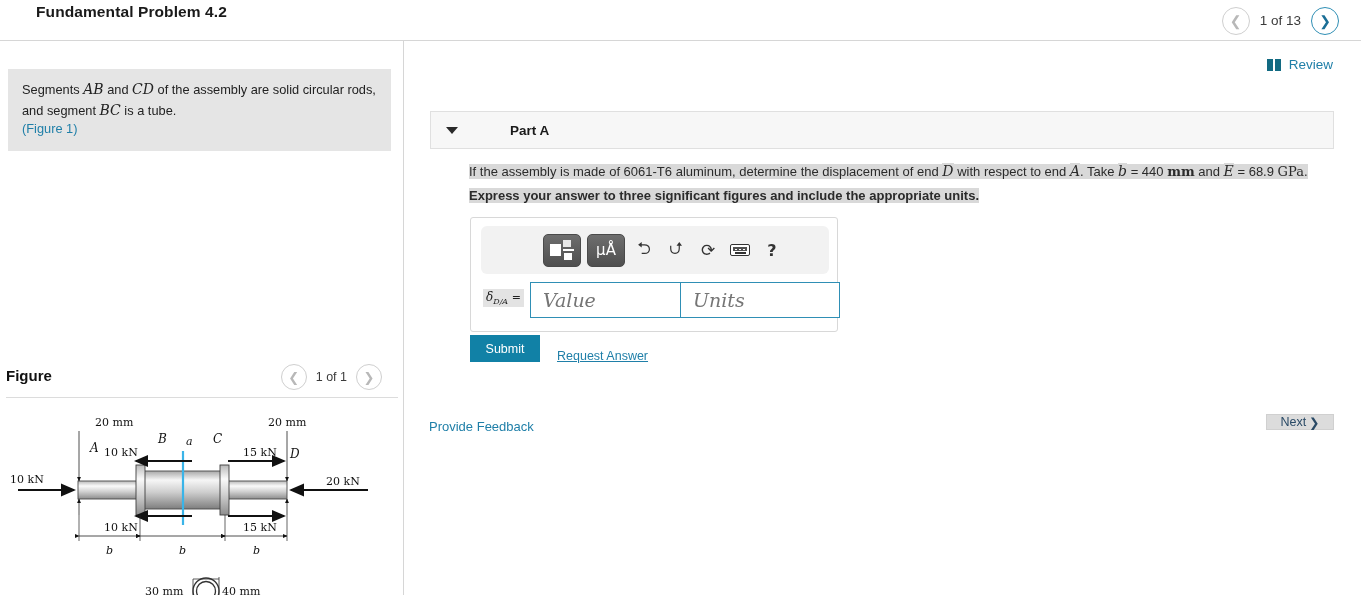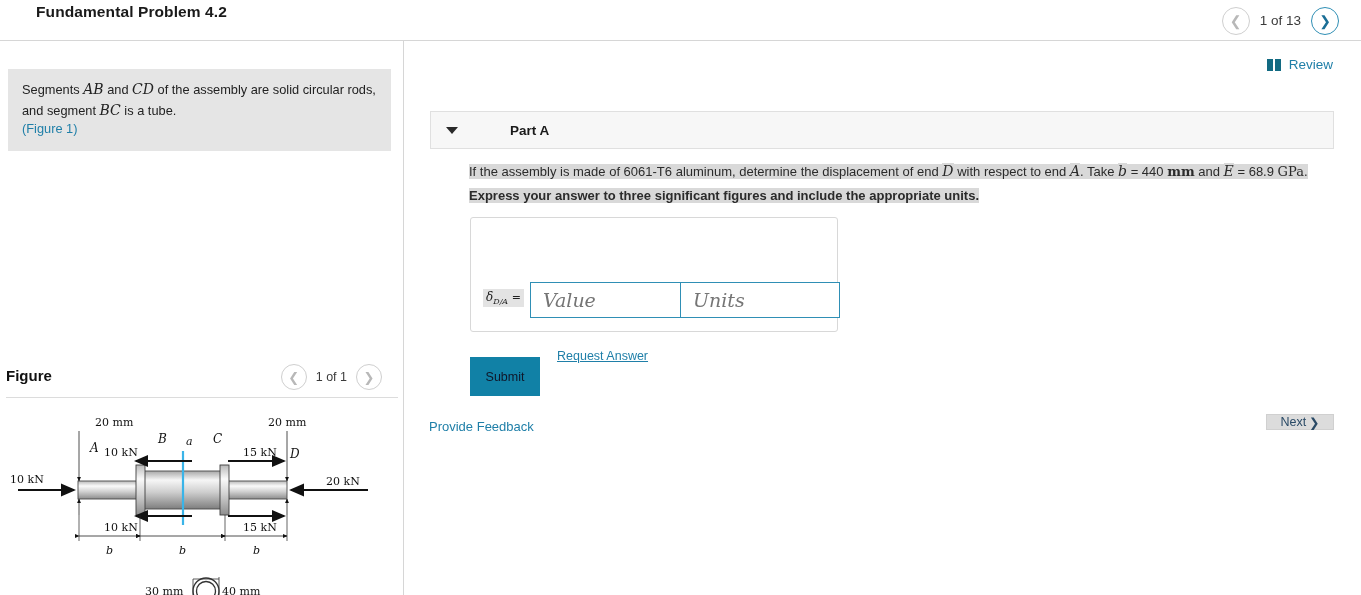--- a/index.html
+++ b/index.html
@@ -153,22 +153,22 @@
   .inp {
     position: absolute; top: 64px; height: 36px;
     border: 1px solid #2f8fb5; background: #fff;
     font-family: "DejaVu Serif", serif; font-style: italic;
     font-size: 19px; color: #9a9a9a; padding-left: 12px; line-height: 34px;
   }
   .inp-value { left: 59px; width: 170px; }
   .inp-units { left: 209px; width: 160px; }
 
   .submit {
-    position: absolute; left: 65px; top: 316px; width: 70px; height: 39px;
-    background: #1181a6; color: #0f172a; border: none;
+    position: absolute; left: 65px; top: 294px; width: 70px; height: 27px;
+    background: #1181a6; color: #ffffff; border: none;
     font-size: 12.5px; font-family: "Liberation Sans", sans-serif;
     display: flex; align-items: center; justify-content: center;
   }
   .reqans {
     position: absolute; left: 152px; top: 308px;
     font-size: 12.5px; color: #1f7fa8; text-decoration: underline;
   }
 
   .feedback {
     position: absolute; left: 24px; top: 378px;
@@ -321,20 +321,42 @@
     <div class="parta-bar">
       <span class="parta-caret"></span>
       <span class="parta-label">Part A</span>
     </div>
 
     <div class="qtext"><span class="hl">If the assembly is made of 6061-T6 aluminum, determine the displacement of end </span><span class="hl mathi">D</span><span class="hl"> with respect to end </span><span class="hl mathi">A</span><span class="hl">. Take </span><span class="hl mathi">b</span><span class="hl"> = 440 </span><span class="hl" style="font-family:'DejaVu Serif',serif;font-weight:bold;">mm</span><span class="hl"> and </span><span class="hl mathi">E</span><span class="hl"> = 68.9 </span><span class="hl" style="font-family:'DejaVu Serif',serif;">GPa</span><span class="hl">.</span></div>
 
     <div class="qbold"><span class="hl">Express your answer to three significant figures and include the appropriate units.</span></div>
 
     <div class="answer-box">
+      <div class="mathbar">
+        <div class="mbtn">
+          <span class="tmpl-ico">
+              <span class="big"></span>
+              <span class="sm1"></span>
+              <span class="bar"></span>
+              <span class="sm2"></span>
+            </span>
+        </div>
+        <div class="mbtn">
+          <span class="muA">μÅ</span>
+        </div>
+        <div class="tico">⮌</div>
+        <div class="tico">⮍</div>
+        <div class="tico">⟳</div>
+        <div class="tico">
+            <span class="kbd">
+              <i></i>
+            </span>
+          </div>
+        <div class="tico q">?</div>
+      </div>
 
       <div class="ans-label"><span class="mathi" style="font-size:12px">δ</span><span class="sub">D/A</span> <span>=</span></div>
 
       <input class="inp inp-value" type="text" placeholder="Value" style="">
       <input class="inp inp-units" type="text" placeholder="Units" style="">
     </div>
 
     <div class="submit">Submit</div>
     <div class="reqans">Request Answer</div>
 

